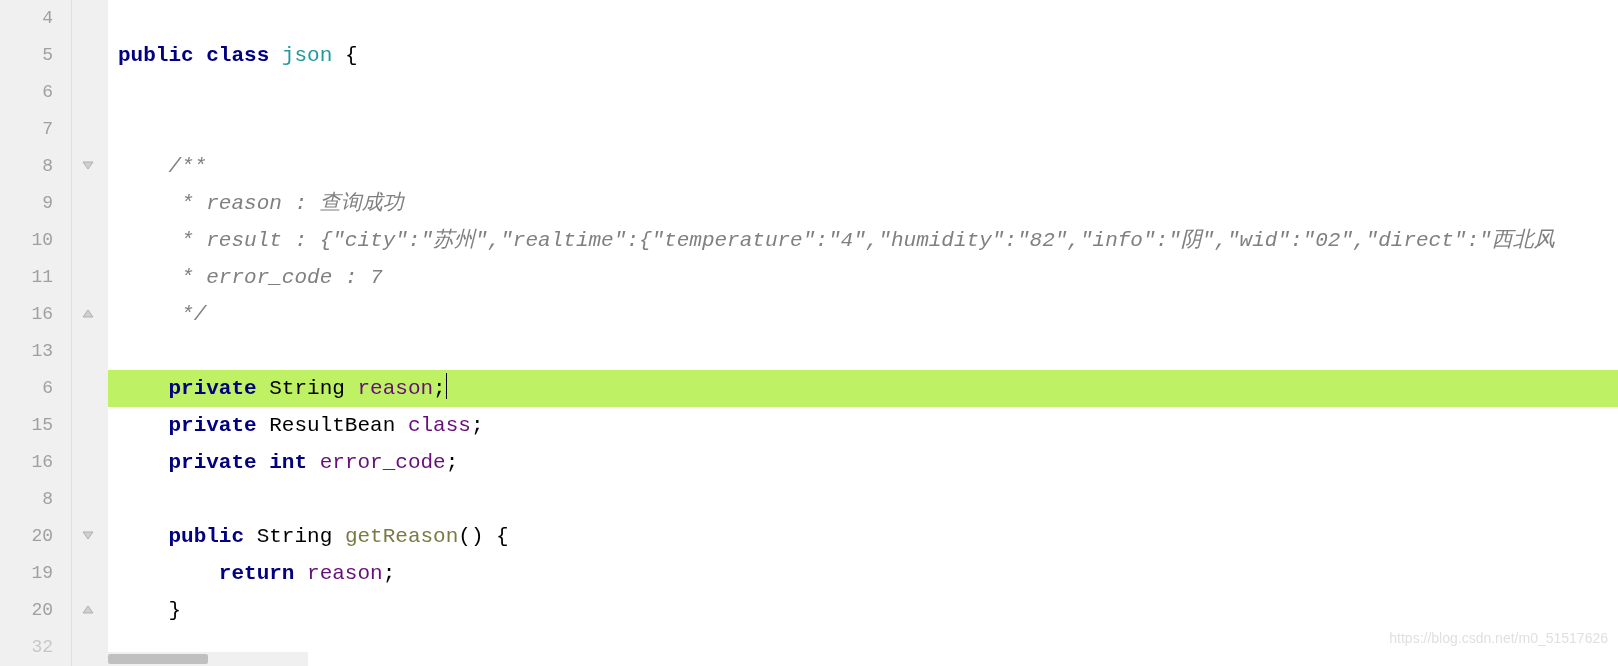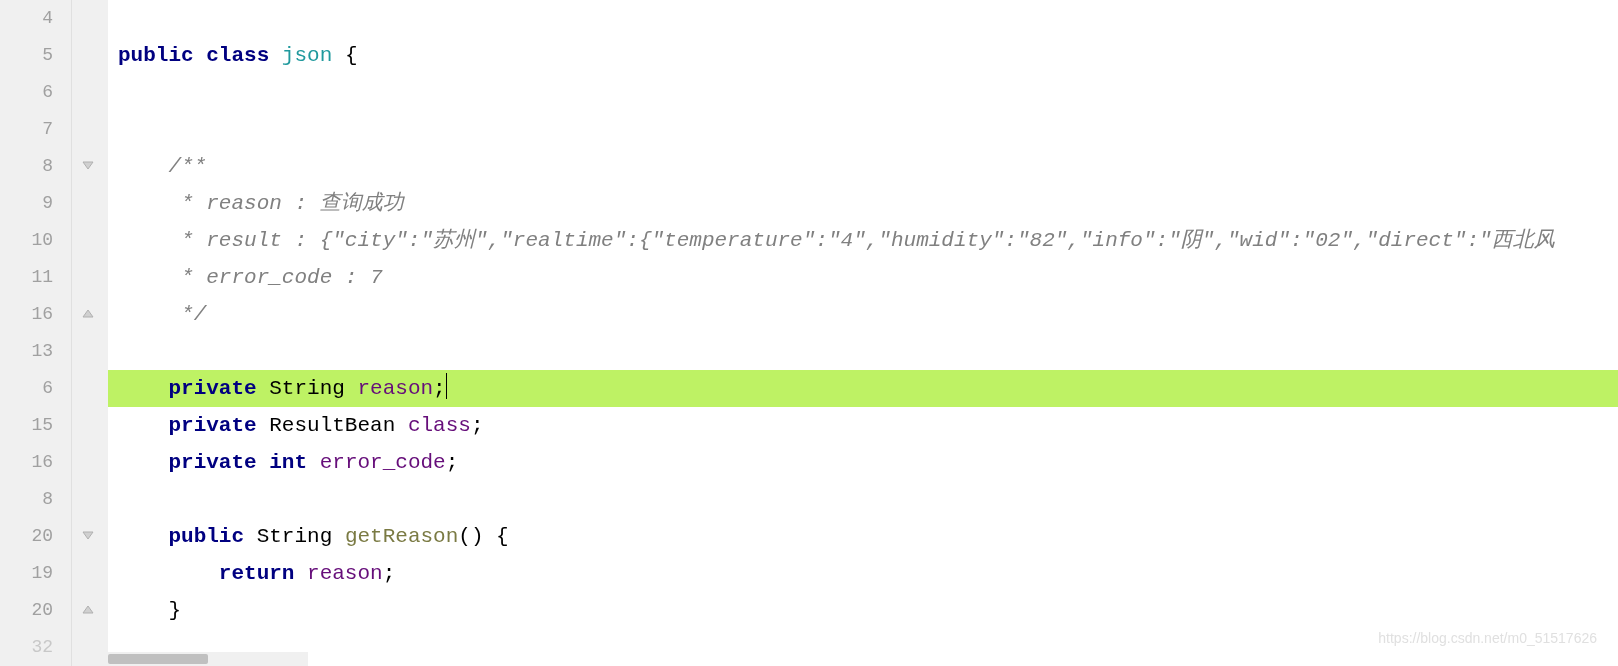--- a/index.html
+++ b/index.html
@@ -83,21 +83,21 @@
       position: relative;
       top: -2px;
     }
     .fold-svg {
       position: absolute;
       left: 9px;
       cursor: pointer;
     }
     .watermark {
       position: absolute;
-      right: 21px;
+      right: 10px;
       bottom: 20px;
       color: #e0e0e0;
       font-size: 14px;
       font-family: Arial, sans-serif;
     }
     .scrollbar {
       position: absolute;
       bottom: 0;
       left: 108px;
       height: 14px;

